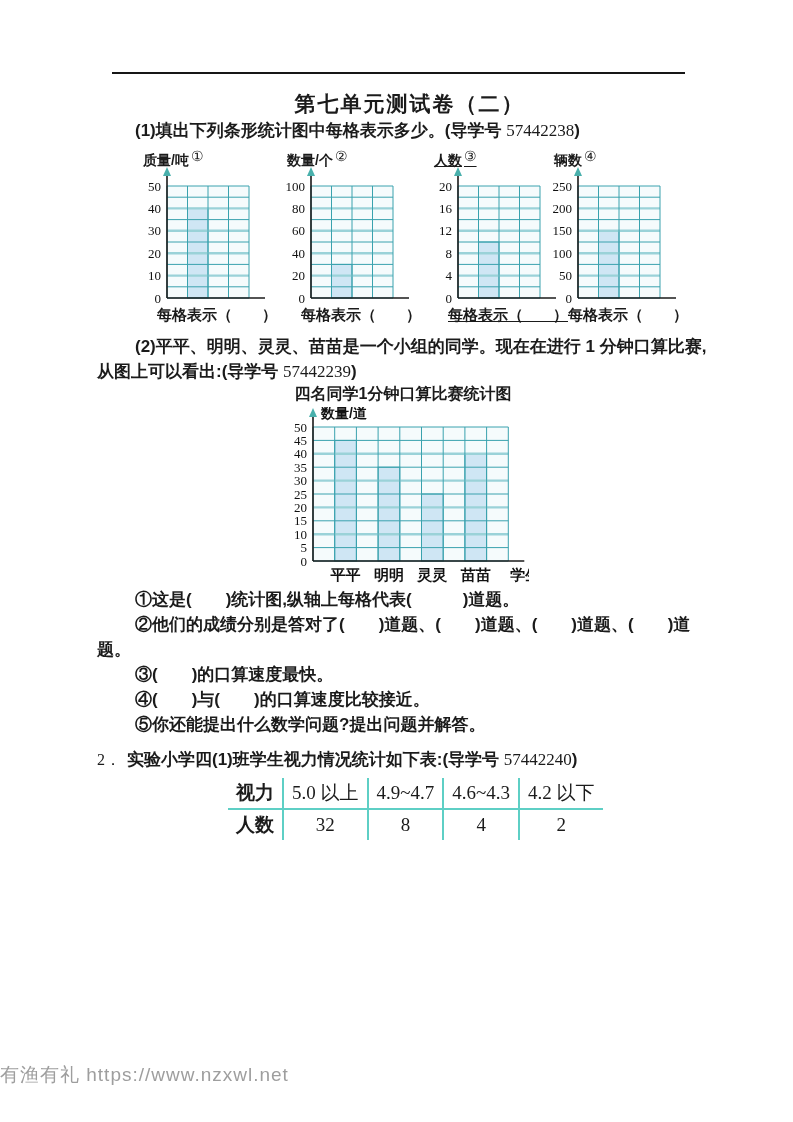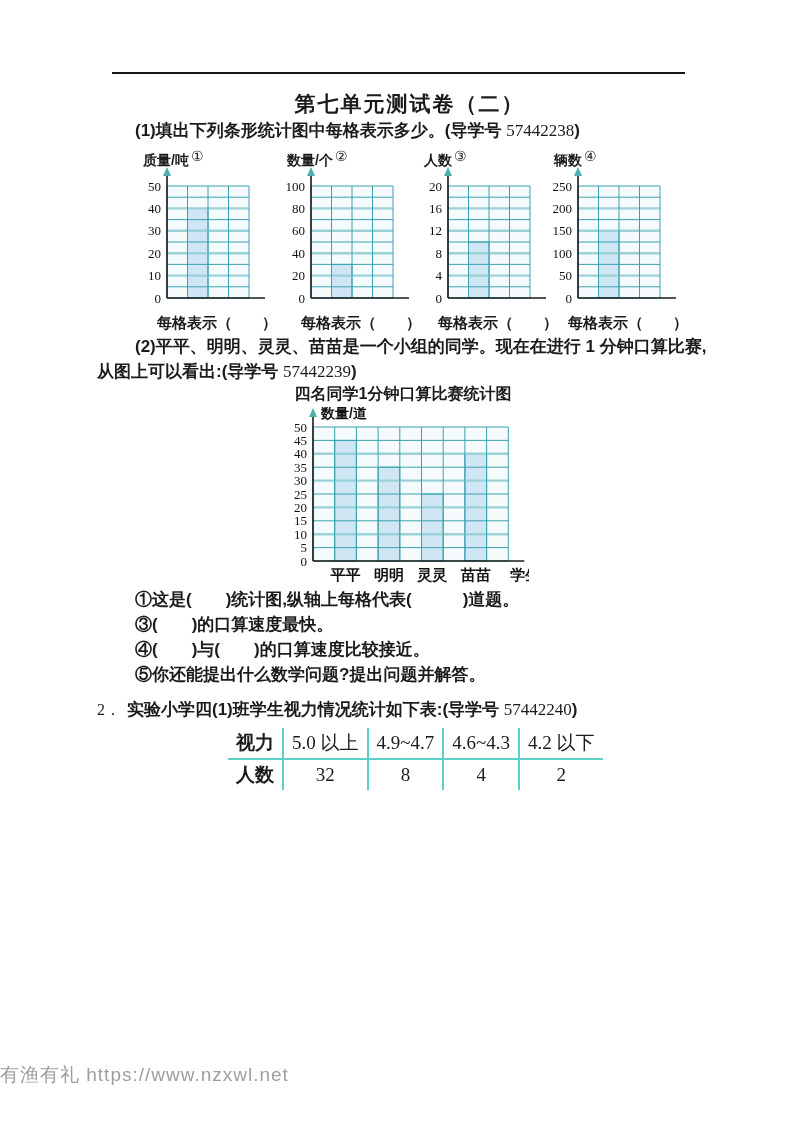--- a/index.html
+++ b/index.html
@@ -35,29 +35,29 @@
     margin:0 5px 0 135px;
     font-size:17px;font-weight:600;line-height:25px;
   }
   .charts-row{
     position:relative;
     height:184px;
     margin-top:5px;
   }
   .mini-chart{position:absolute;top:0;}
   .mini-chart.c0{left:137px;} .mini-chart.c1{left:281px;}
-  .mini-chart.c2{left:418px;} .mini-chart.c3{left:548px;}
+  .mini-chart.c2{left:428px;text-decoration:underline;} .mini-chart.c3{left:548px;}
   .chart-ylabel{
     font-size:14px;font-weight:600;height:18px;line-height:18px;
     padding-left:6px;white-space:nowrap;
   }
   .chart-ylabel .badge{font-size:14px;vertical-align:4px;margin-left:2px;}
   .chart-caption{
     font-size:15px;font-weight:600;text-align:center;
-    padding-left:20px;margin-top:10px;white-space:nowrap;
+    padding-left:20px;margin-top:2px;white-space:nowrap;
   }
   .para{
     margin:2px 0 0 97px;width:612px;
     font-size:17px;font-weight:600;line-height:25px;
     text-indent:38px;
   }
   .main-chart-title{
     margin:0 0 0 97px;width:612px;
     text-align:center;font-size:16px;font-weight:700;
   }
@@ -284,20 +284,21 @@
         <text x="66.55" y="173" text-anchor="middle" font-size="15" fill="#111" font-weight="600">平平</text>
         <text x="109.95" y="173" text-anchor="middle" font-size="15" fill="#111" font-weight="600">明明</text>
         <text x="153.35" y="173" text-anchor="middle" font-size="15" fill="#111" font-weight="600">灵灵</text>
         <text x="196.75" y="173" text-anchor="middle" font-size="15" fill="#111" font-weight="600">苗苗</text>
         <text x="231.29999999999998" y="173" font-size="15" fill="#111" font-weight="600">学生</text>
         <text x="42" y="11" font-size="14" fill="#111" font-weight="600">数量/道</text>
       </svg>
   </div>
 
   <p class="sub-q">①这是(　　)统计图,纵轴上每格代表(　　　)道题。</p>
+  <p class="sub-q">②他们的成绩分别是答对了(　　)道题、(　　)道题、(　　)道题、(　　)道题。</p>
   <p class="sub-q">③(　　)的口算速度最快。</p>
   <p class="sub-q">④(　　)与(　　)的口算速度比较接近。</p>
   <p class="sub-q">⑤你还能提出什么数学问题?提出问题并解答。</p>
 
   <p class="q-line"><span class="qnum serif">2．</span><span>实验小学四(1)班学生视力情况统计如下表:(导学号 </span><span class="serif">57442240</span><span>)</span></p>
 
   <table class="vision-table">
     <tbody>
         <tr>
       <td>视力</td>

